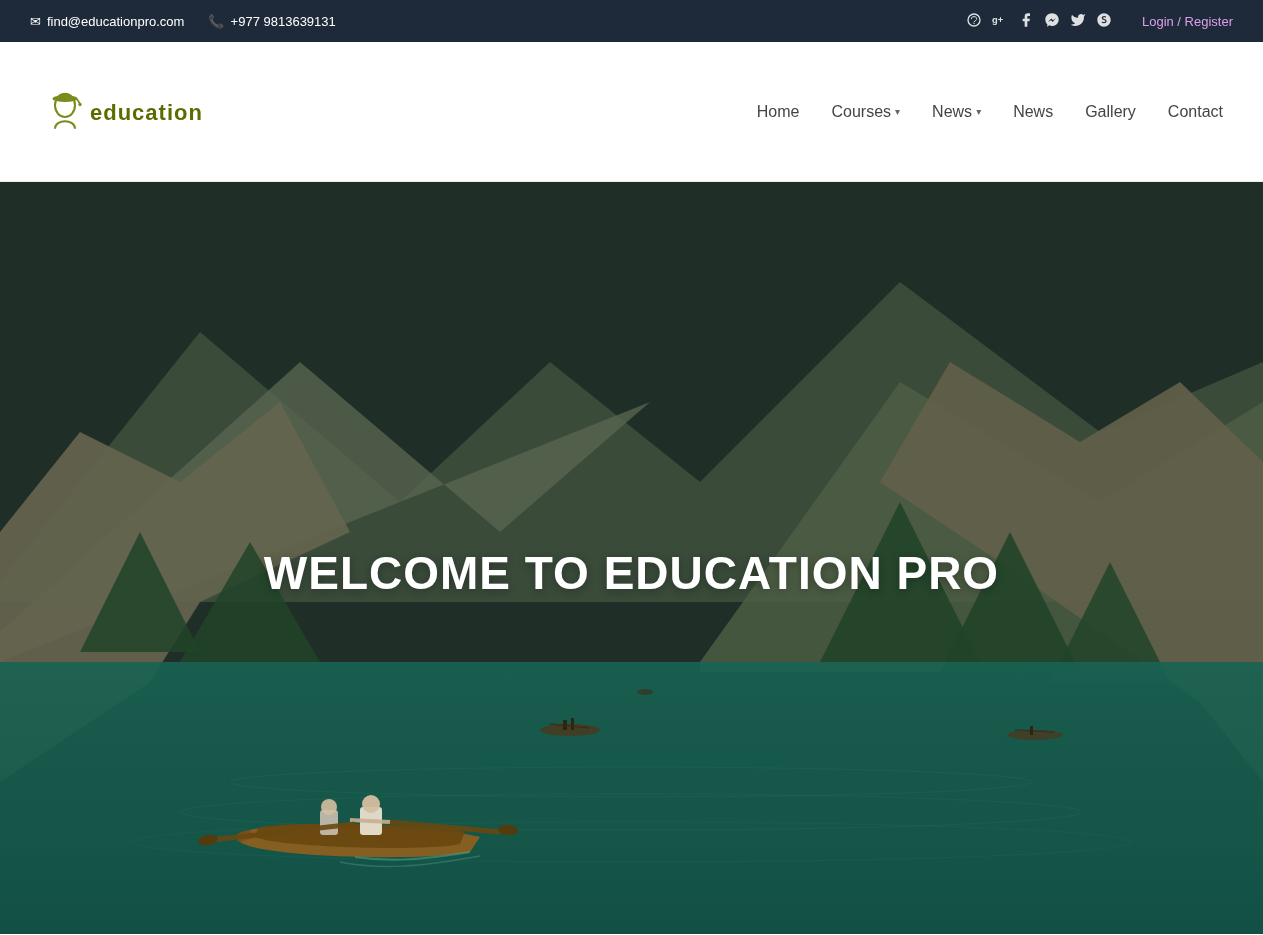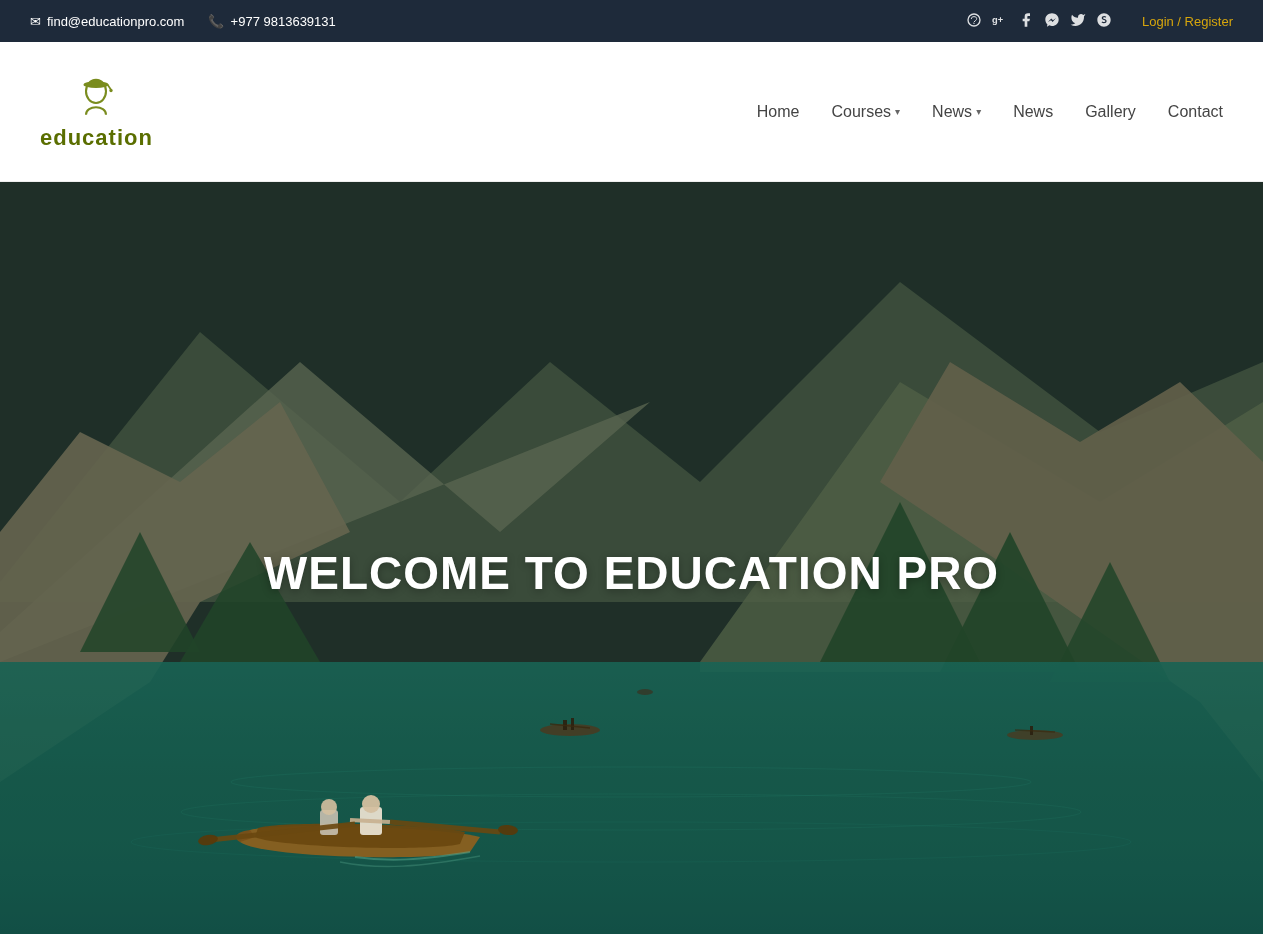--- a/index.html
+++ b/index.html
@@ -37,39 +37,39 @@
       gap: 10px;
       margin-right: 20px;
     }
     .social-icon {
       color: #fff;
       font-size: 14px;
       cursor: pointer;
       opacity: 0.85;
     }
     .login-link {
-      color: #eab308;
+      color: #f0abfc;
       font-size: 13px;
       cursor: pointer;
       opacity: 0.9;
     }
 
     
     .header {
       background: #fff;
       display: flex;
       align-items: center;
       justify-content: space-between;
       padding: 0 40px;
       height: 140px;
       border-bottom: 1px solid #eee;
     }
     .logo {
       display: flex;
-      flex-direction: column;
+      flex-direction: row;
       align-items: center;
       cursor: pointer;
     }
     .logo-icon {
       width: 50px;
       height: 50px;
     }
     .logo-text {
       color: #5a6e00;
       font-size: 22px;

